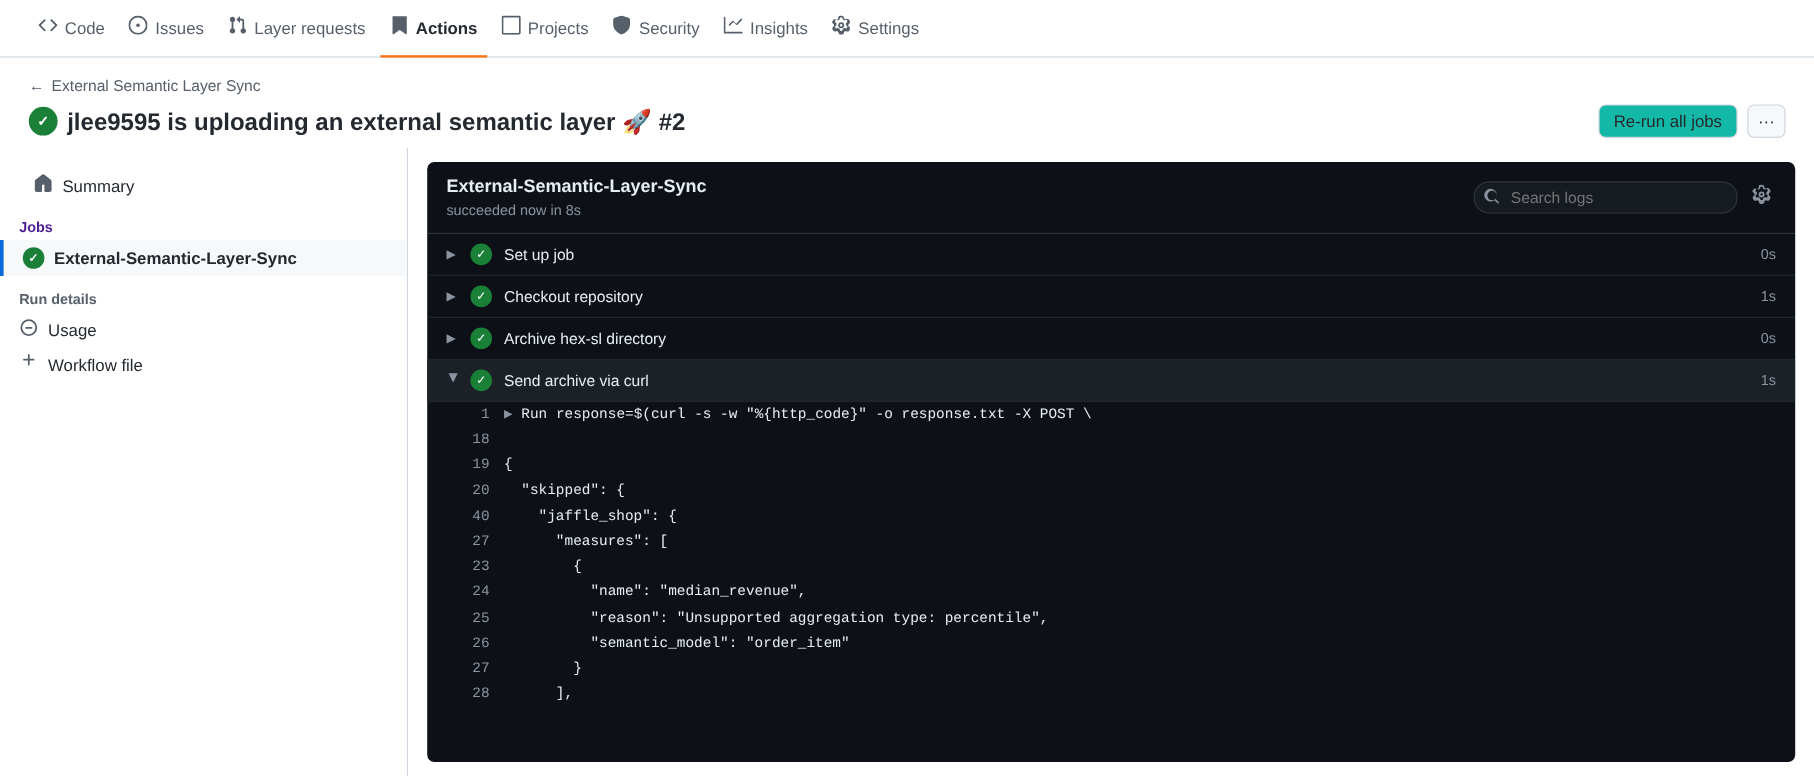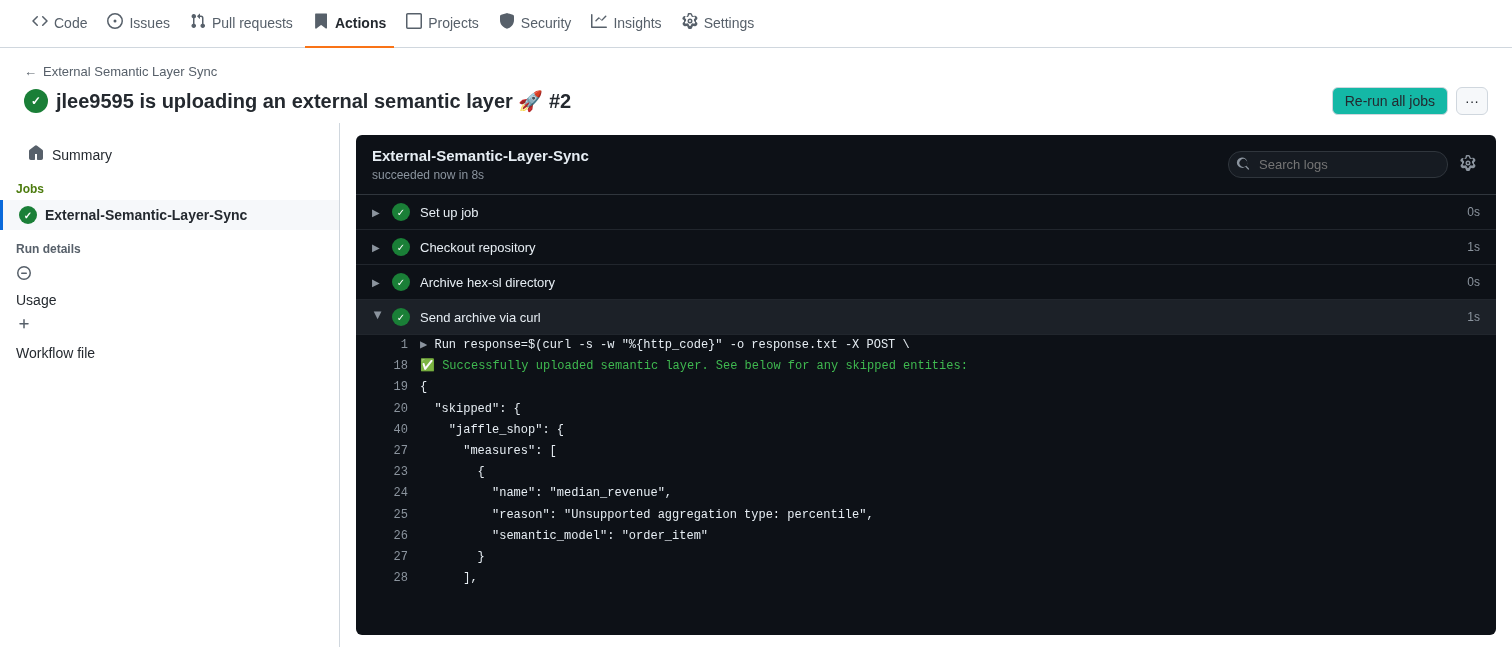--- a/index.html
+++ b/index.html
@@ -116,21 +116,21 @@
       align-items: center;
       gap: 8px;
       padding: 6px 28px;
       font-size: 14px;
       color: #24292f;
       cursor: pointer;
     }
     .sidebar-section-label {
       font-size: 12px;
       font-weight: 600;
-      color: #4d7c0f;
+      color: #4c1d95;
       padding: 12px 16px 4px 16px;
       text-transform: none;
     }
     .sidebar-job {
       display: flex;
       align-items: center;
       gap: 8px;
       padding: 6px 16px;
       font-size: 14px;
       color: #24292f;
@@ -143,26 +143,26 @@
       font-weight: 600;
     }
     .run-details-label {
       font-size: 12px;
       font-weight: 600;
       color: #57606a;
       padding: 12px 16px 4px 16px;
     }
     .run-detail-item {
       display: flex;
+      align-items: center;
       gap: 8px;
       padding: 5px 16px;
       font-size: 14px;
       color: #24292f;
       cursor: pointer;
-      flex-direction: column;
     }
 
     
     .content-panel {
       flex: 1;
       background: #0d1117;
       overflow: hidden;
       display: flex;
       flex-direction: column;
       margin: 12px 16px 12px 16px;
@@ -312,21 +312,21 @@
         </svg>
     </span>
     <span>Issues</span>
   </div>
   <div class="nav-item">
     <span class="nav-icon">
       <svg width="16" height="16" viewBox="0 0 16 16" fill="currentColor">
           <path d="M1.5 3.25a2.25 2.25 0 1 1 3 2.122v5.256a2.251 2.251 0 1 1-1.5 0V5.372A2.25 2.25 0 0 1 1.5 3.25zm5.677-.177L9.573.677A.25.25 0 0 1 10 .854V2.5h1A2.5 2.5 0 0 1 13.5 5v5.628a2.251 2.251 0 1 1-1.5 0V5a1 1 0 0 0-1-1h-1v1.646a.25.25 0 0 1-.427.177L7.177 3.427a.25.25 0 0 1 0-.354z"></path>
         </svg>
     </span>
-    <span>Pull requests</span>
+    <span>Layer requests</span>
   </div>
   <div class="nav-item active">
     <span class="nav-icon">
       <svg width="16" height="16" viewBox="0 0 16 16" fill="currentColor">
           <path d="M13.558.5a.75.75 0 0 1 .442.682v13.636a.75.75 0 0 1-1.192.608l-4.25-3.25a.75.75 0 0 0-.916 0l-4.25 3.25A.75.75 0 0 1 2.12 14.818V1.182A.75.75 0 0 1 3.118.5h10.44z"></path>
         </svg>
     </span>
     <span>Actions</span>
   </div>
   <div class="nav-item">
@@ -478,21 +478,20 @@
 
     <div class="log-content">
 
       <div class="log-line">
         <span class="log-line-num">1</span>
         <span class="log-line-content"><span style="color:#8b949e;">▶</span><span> Run response=$(curl -s -w "%{http_code}" -o response.txt -X POST \</span></span>
       </div>
 
       <div class="log-line">
         <span class="log-line-num">18</span>
-        <span class="log-line-content log-line-success"><span>✅</span><span> Successfully uploaded semantic layer. See below for any skipped entities:</span></span>
       </div>
 
       <div class="log-line">
         <span class="log-line-num">19</span>
         <span class="log-line-content">{</span>
       </div>
 
       <div class="log-line">
         <span class="log-line-num">20</span>
         <span class="log-line-content">  "skipped": {</span>

